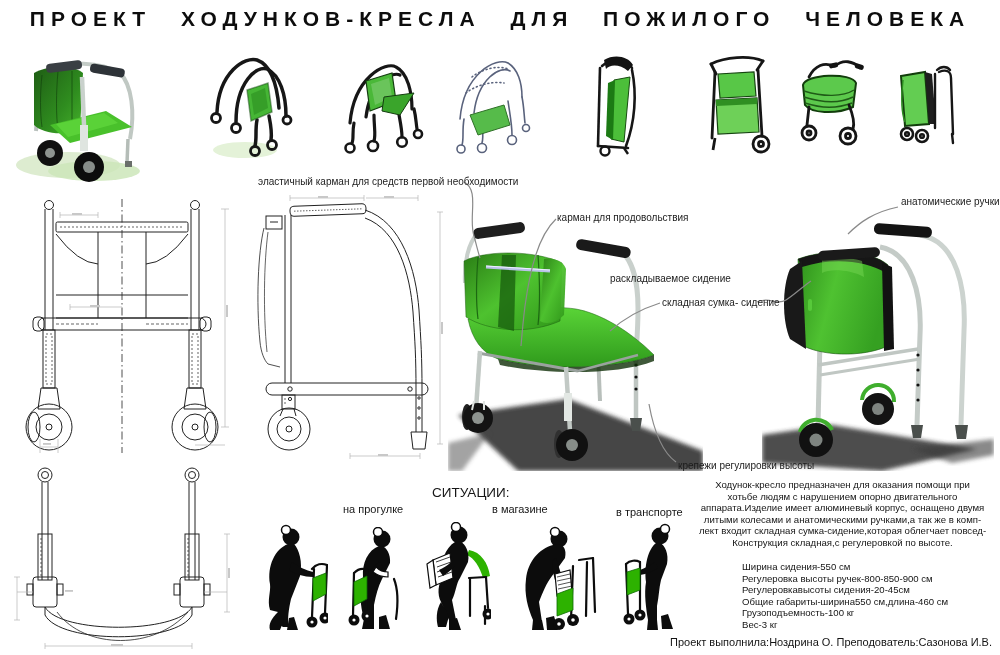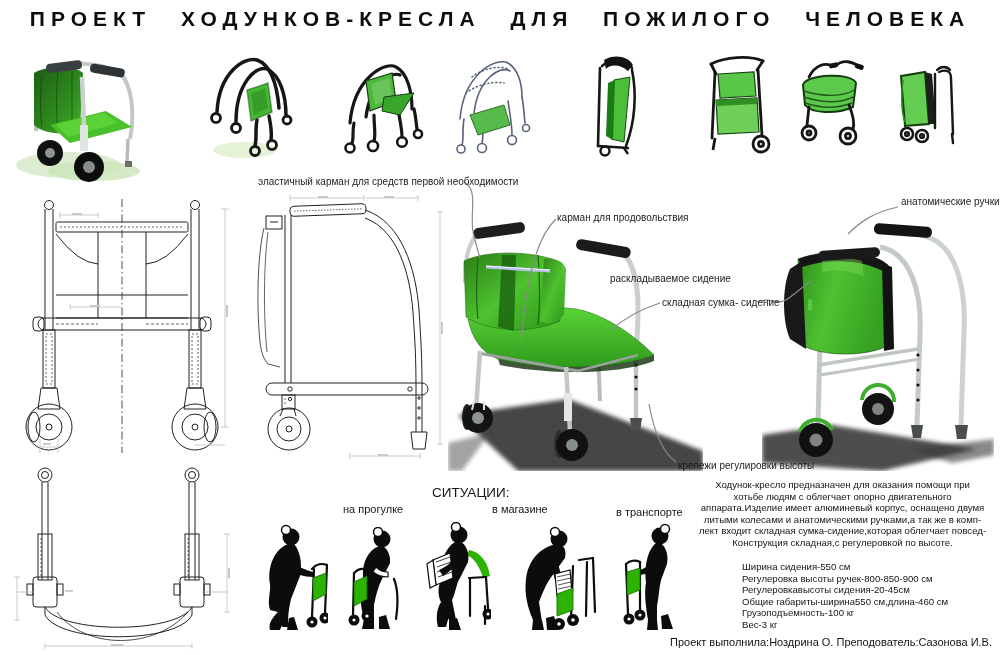--- a/index.html
+++ b/index.html
@@ -557,21 +557,21 @@
       <polygon points="7,50 20,46 20,68 7,73" fill="#2db200" stroke="#0b6b00" stroke-width="0.8"></polygon>
       <circle cx="9" cy="97" r="5.5" fill="#0c0c0c"></circle>
         <circle cx="9" cy="97" r="1.6" fill="#fff"></circle>
       <circle cx="20" cy="93" r="5.5" fill="#0c0c0c"></circle>
         <circle cx="20" cy="93" r="1.6" fill="#fff"></circle>
     </svg>
   </div>
 
   <div class="abs desc" style="left:690px;top:479px;">
     <div>Ходунок-кресло предназначен для оказания помощи при</div>
-    <div>хотьбе  людям с облегчает опорно двигательного</div>
+    <div>хотьбе  людям с нарушением опорно двигательного</div>
     <div>аппарата.Изделие имеет алюминевый корпус, оснащено двумя</div>
     <div>литыми колесами и анатомическими ручками,а так же в комп-</div>
     <div>лект входит складная сумка-сидение,которая облегчает повсед-</div>
     <div>Конструкция складная,с регулеровкой по высоте.</div>
   </div>
 
   <div class="abs specs" style="left:742px;top:561px;">
     <div>Ширина сидения-550 см</div>
     <div>Регулеровка высоты ручек-800-850-900 см</div>
     <div>Регулеровкавысоты сидения-20-45см</div>

